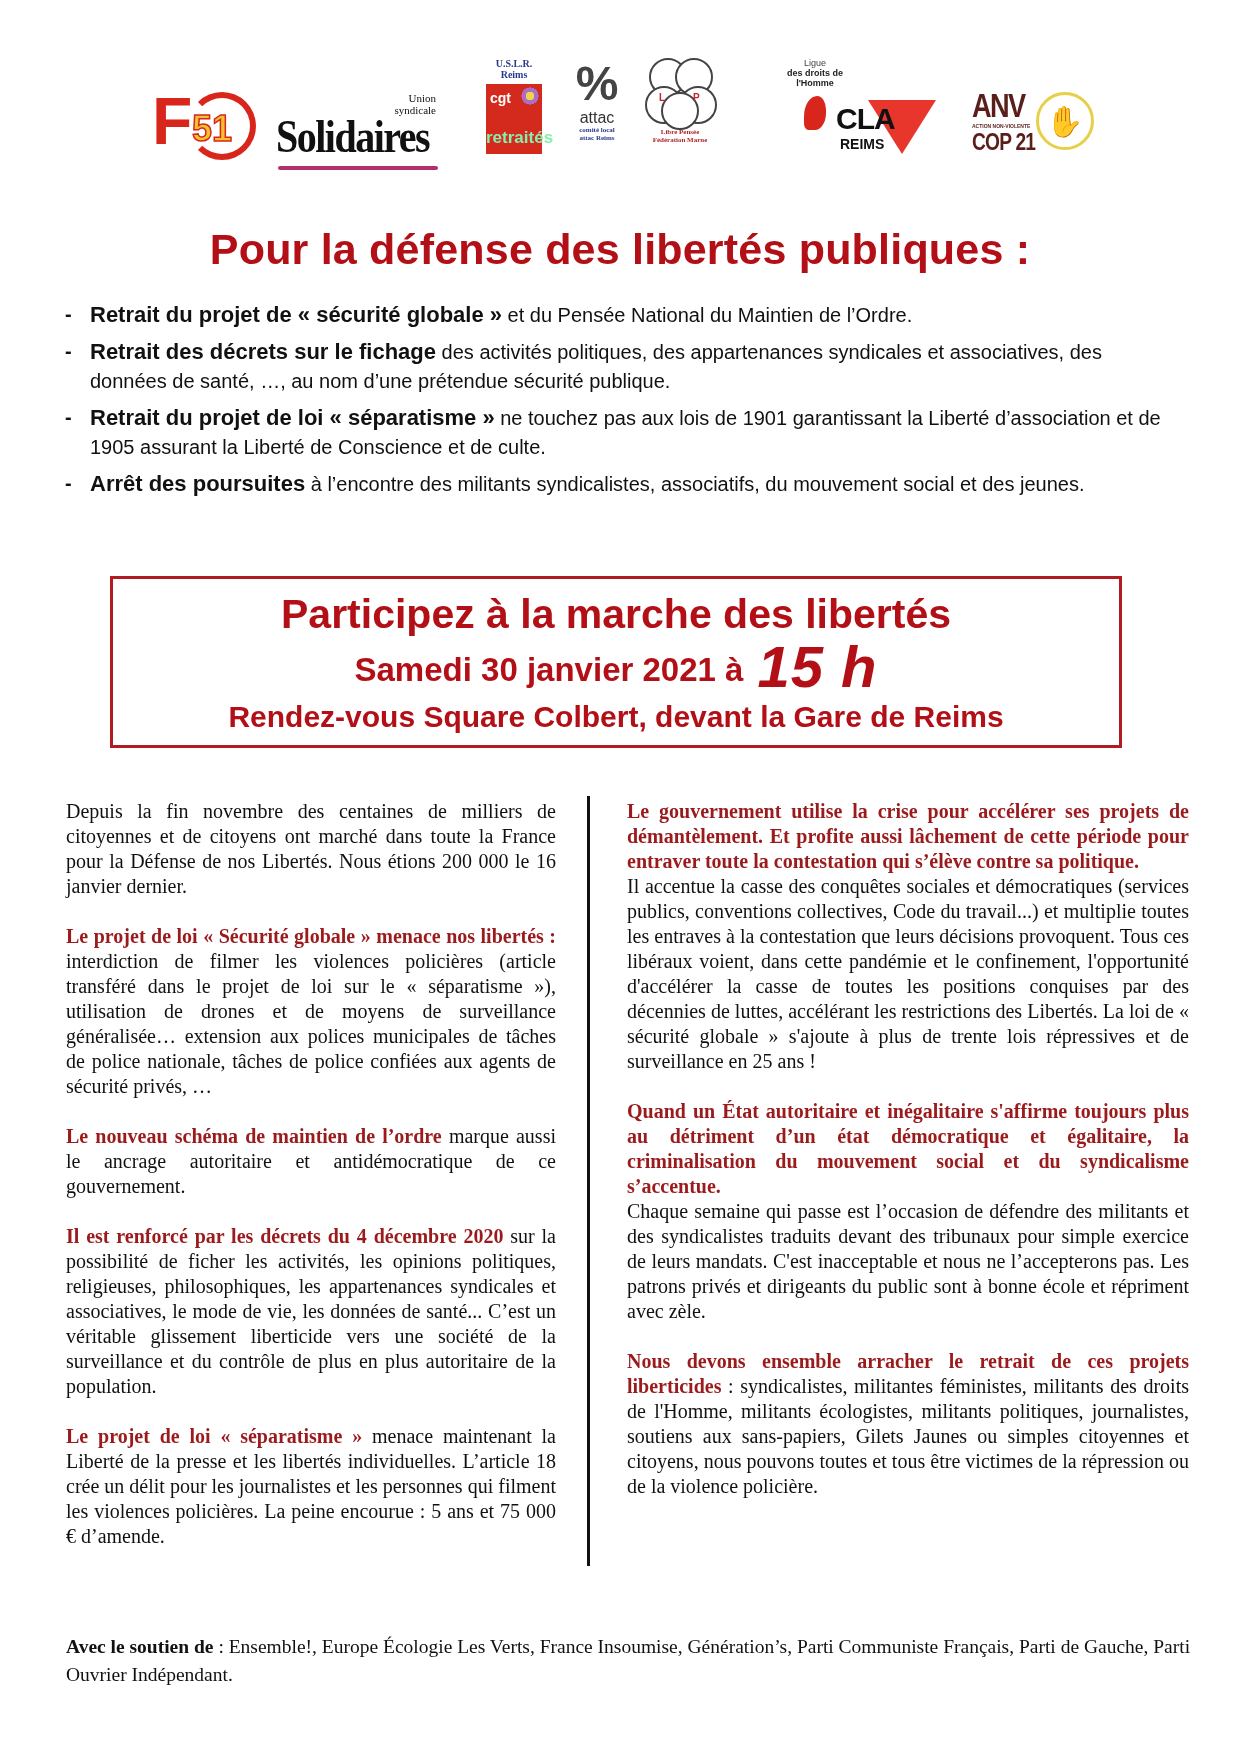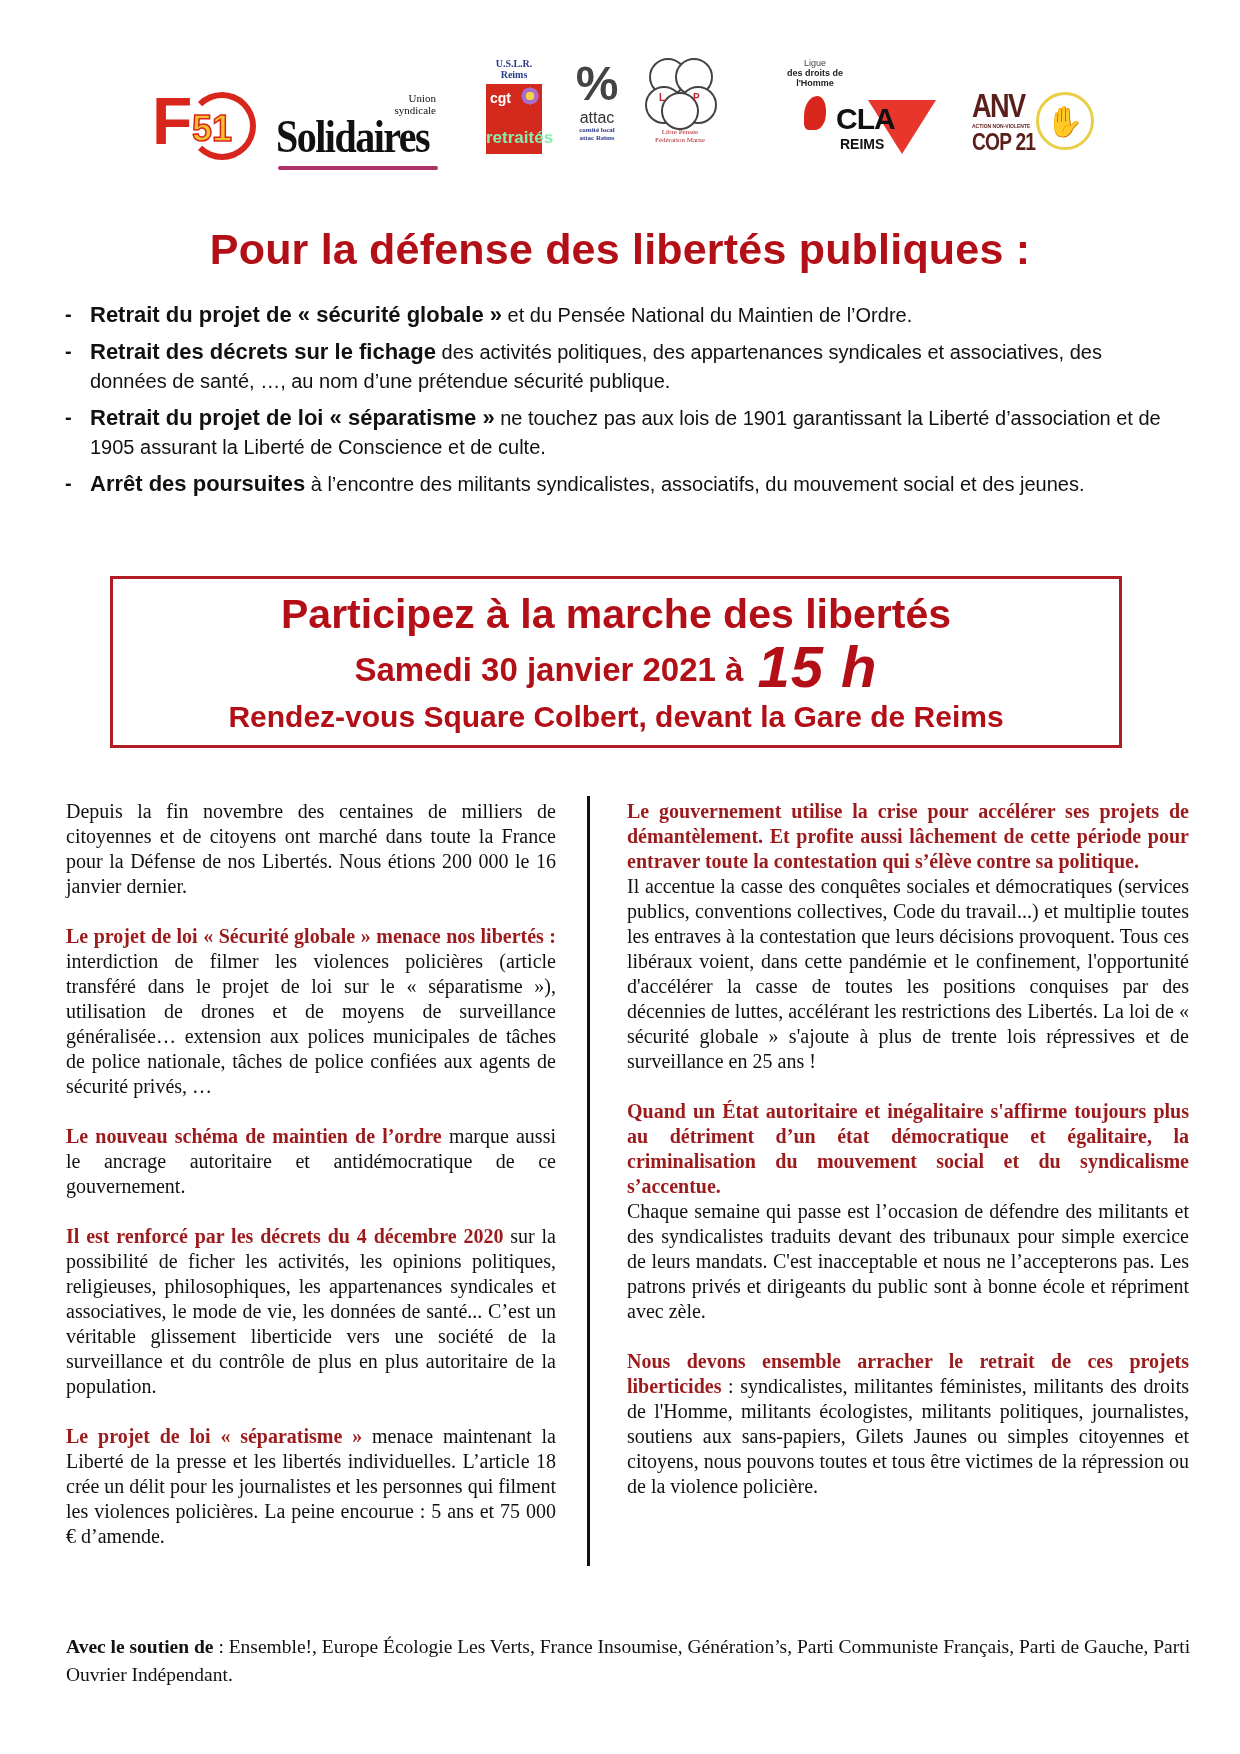--- a/index.html
+++ b/index.html
@@ -27,21 +27,21 @@
 
   .logo-attac { left: 412px; top: 0; width: 70px; height: 110px; text-align: center; }
   .attac-pct { font-family: "Liberation Sans", sans-serif; font-weight: bold; font-size: 48px; line-height: 52px; color: #444; }
   .attac-name { font-family: "Liberation Sans", sans-serif; font-size: 16px; line-height: 16px; color: #333; }
   .attac-sub { font-size: 7px; line-height: 8px; color: #2a3a8a; font-weight: bold; }
 
   .logo-lp { left: 486px; top: 0; width: 88px; height: 110px; text-align: center; }
   .lp-circles { position: relative; width: 70px; height: 70px; margin: 0 auto; }
   .lp-c { position: absolute; width: 34px; height: 34px; border: 2px solid #444; border-radius: 50%; background: #fff; }
   .lp-l, .lp-p { position: absolute; top: 34px; font-family: "Liberation Sans", sans-serif; font-weight: bold; font-size: 10px; color: #c0262d; }
-  .lp-text { font-size: 7px; line-height: 8px; font-weight: normal; color: #b0262d; }
+  .lp-text { font-size: 7px; line-height: 8px; font-weight: bold; color: #b0262d; }
 
   .logo-ldh { left: 592px; top: 0; width: 70px; height: 110px; text-align: center; margin-left: 38px; }
   .ldh-t1 { font-family: "Liberation Sans", sans-serif; font-size: 9px; line-height: 10px; color: #444; }
   .ldh-t2 { font-family: "Liberation Sans", sans-serif; font-size: 9px; line-height: 10px; color: #222; font-weight: bold; }
   .ldh-head { margin: 8px auto 0; width: 22px; height: 34px; background: #d9261c; border-radius: 60% 40% 50% 20%; }
 
   .logo-cla { left: 686px; top: 42px; width: 100px; height: 62px; }
   .cla-tri { position: absolute; left: 32px; top: 0; width: 0; height: 0; border-left: 34px solid transparent; border-right: 34px solid transparent; border-top: 54px solid #e8362c; }
   .cla-text { position: absolute; left: 0; top: 4px; font-family: "Liberation Sans", sans-serif; font-weight: bold; font-size: 30px; line-height: 30px; color: #111; letter-spacing: -1px; }
   .cla-reims { position: absolute; left: 4px; top: 36px; font-family: "Liberation Sans", sans-serif; font-weight: bold; font-size: 14px; color: #111; }

